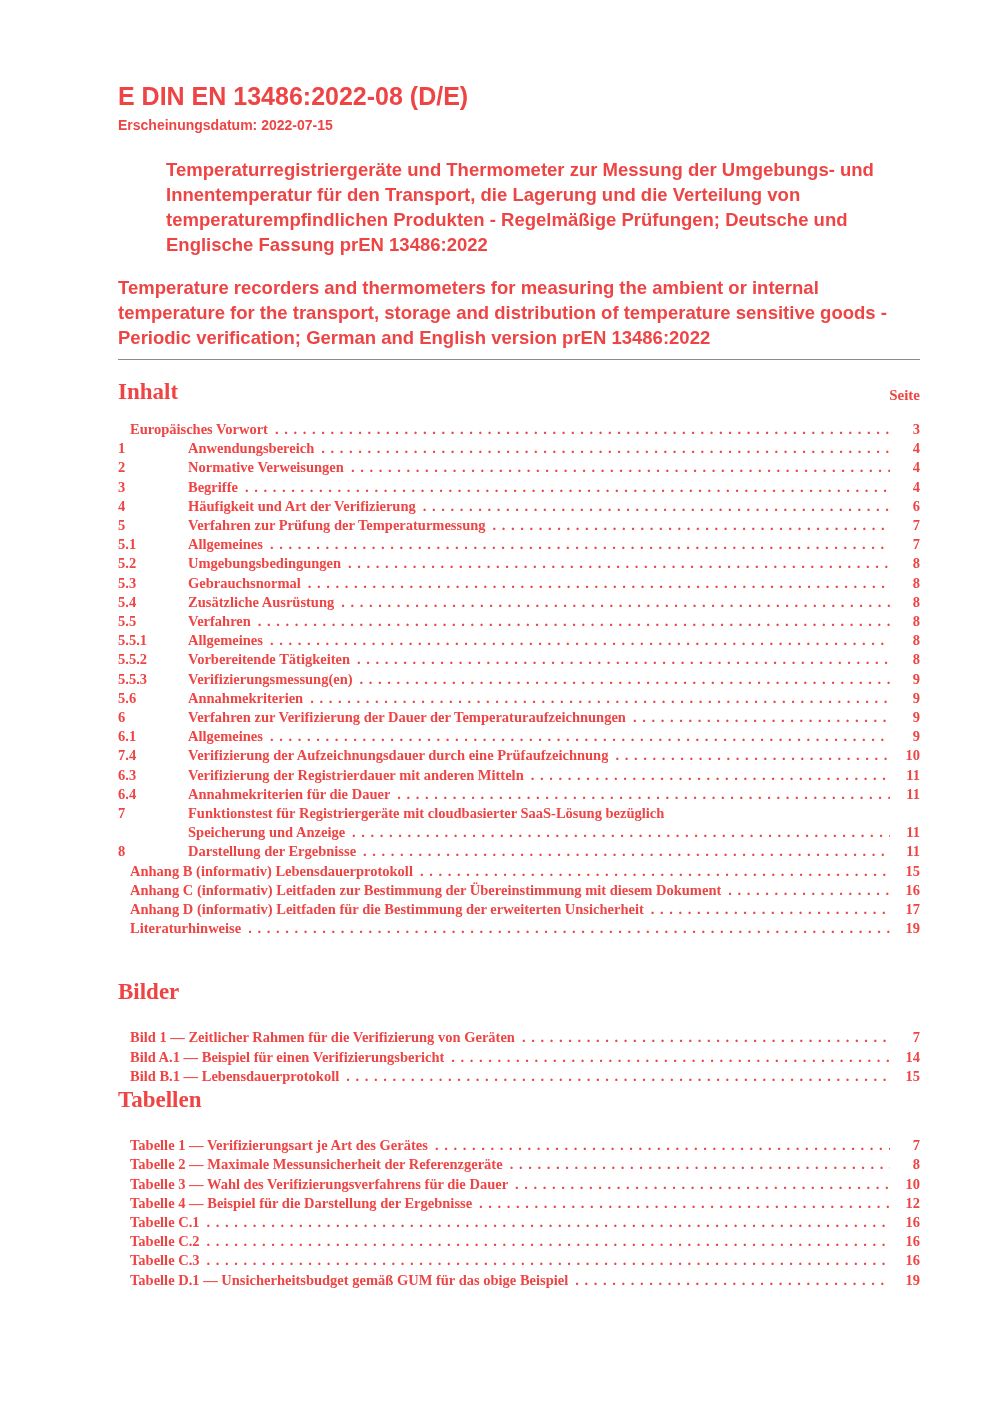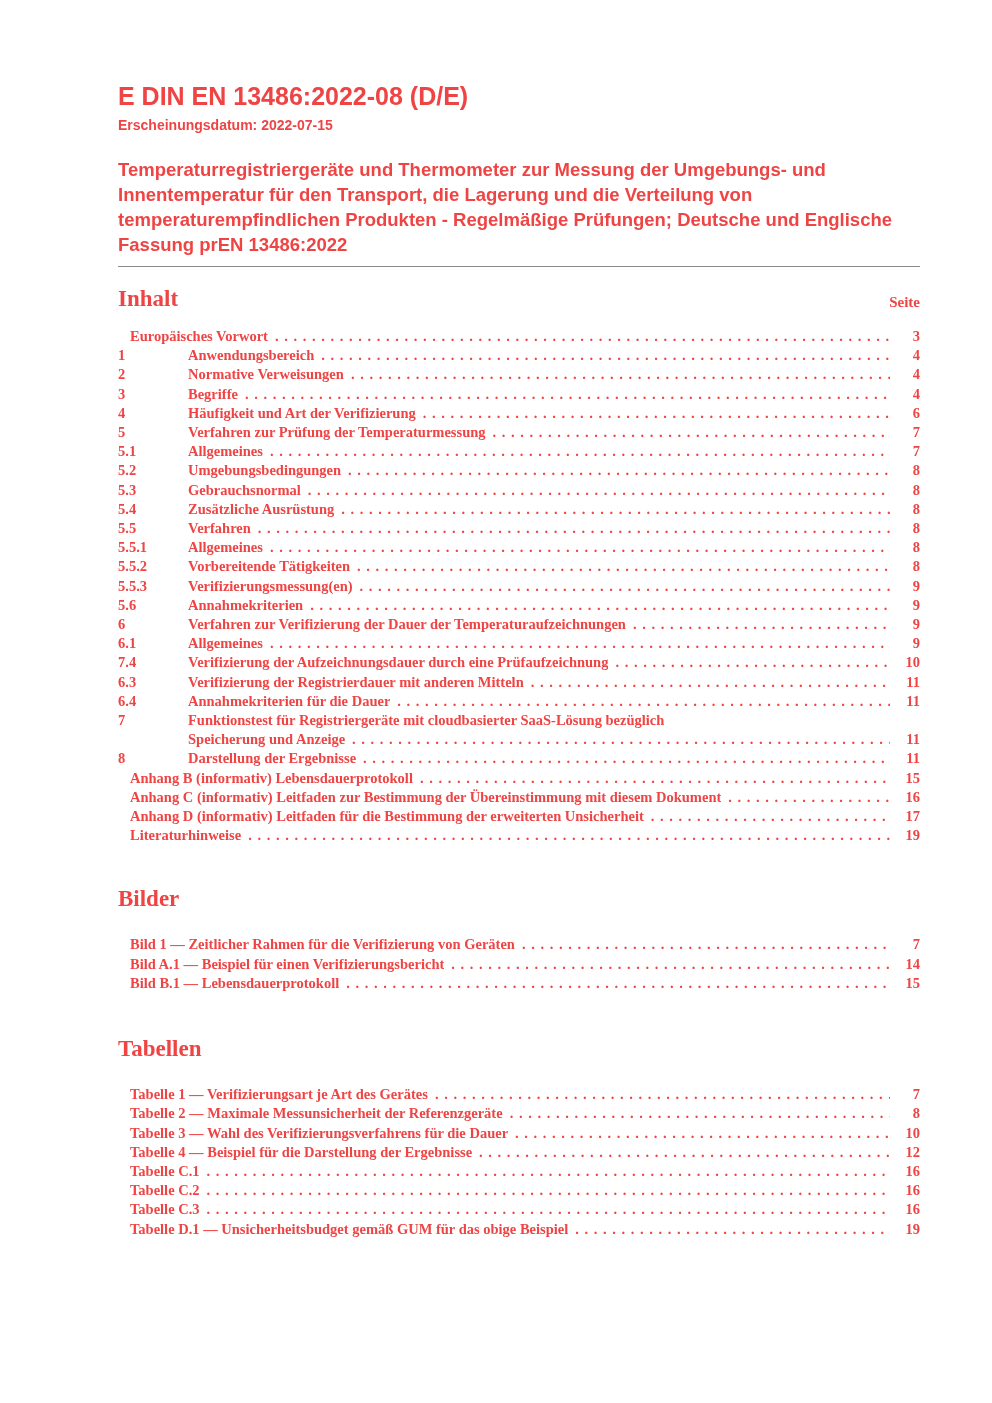--- a/index.html
+++ b/index.html
@@ -26,21 +26,21 @@
     font-size: 14px;
     margin-top: 6px;
   }
   .title-block {
     font-family: "Liberation Sans", sans-serif;
     font-weight: bold;
     font-size: 18.5px;
     line-height: 25px;
     max-width: 802px;
   }
-  .title-de { margin-top: 24px; }
+  .title-de { margin-top: 24px; margin-left: 48px; }
   .title-en { margin-top: 18px; }
   .title-sep {
     border: 0;
     border-top: 1px solid #8a8a8a;
     margin: 9px 0 0 0;
   }
   .toc-header {
     display: flex;
     justify-content: space-between;
     align-items: flex-end;
@@ -78,31 +78,32 @@
     overflow: hidden;
     min-width: 10px;
     margin: 0 4px 0 7px;
   }
   .leader::after {
     content: ". . . . . . . . . . . . . . . . . . . . . . . . . . . . . . . . . . . . . . . . . . . . . . . . . . . . . . . . . . . . . . . . . . . . . . . . . . . . . . . . . . . . . . . . . . . . . . . . . . . . . . . . . . . . . . . . . . . .";
     word-spacing: 2px;
   }
   .toc-page { flex: 0 0 auto; min-width: 26px; text-align: right; }
   #bilder-heading { margin-top: 40px; }
-  #tabellen-heading { margin-top: 42px; }
+  #tabellen-heading { }
 </style>
 </head>
 <body>
 
 <div class="page">
 
   <div class="doc-number">E DIN EN 13486:2022-08 (D/E)</div>
   <div class="pub-date">Erscheinungsdatum: 2022-07-15</div>
 
   <div class="title-block title-de">Temperaturregistriergeräte und Thermometer zur Messung der Umgebungs- und Innentemperatur für den Transport, die Lagerung und die Verteilung von temperaturempfindlichen Produkten - Regelmäßige Prüfungen; Deutsche und Englische Fassung prEN 13486:2022</div>
+  <div class="title-block title-en">Temperature recorders and thermometers for measuring the ambient or internal temperature for the transport, storage and distribution of temperature sensitive goods - Periodic verification; German and English version prEN 13486:2022</div>
 
   <hr class="title-sep">
 
   <div class="toc-header">
     <span class="toc-heading">Inhalt</span>
     <span class="page-col-label">Seite</span>
   </div>
 
   <div id="toc-list" class="entry-list">
       <div class="toc-row">

